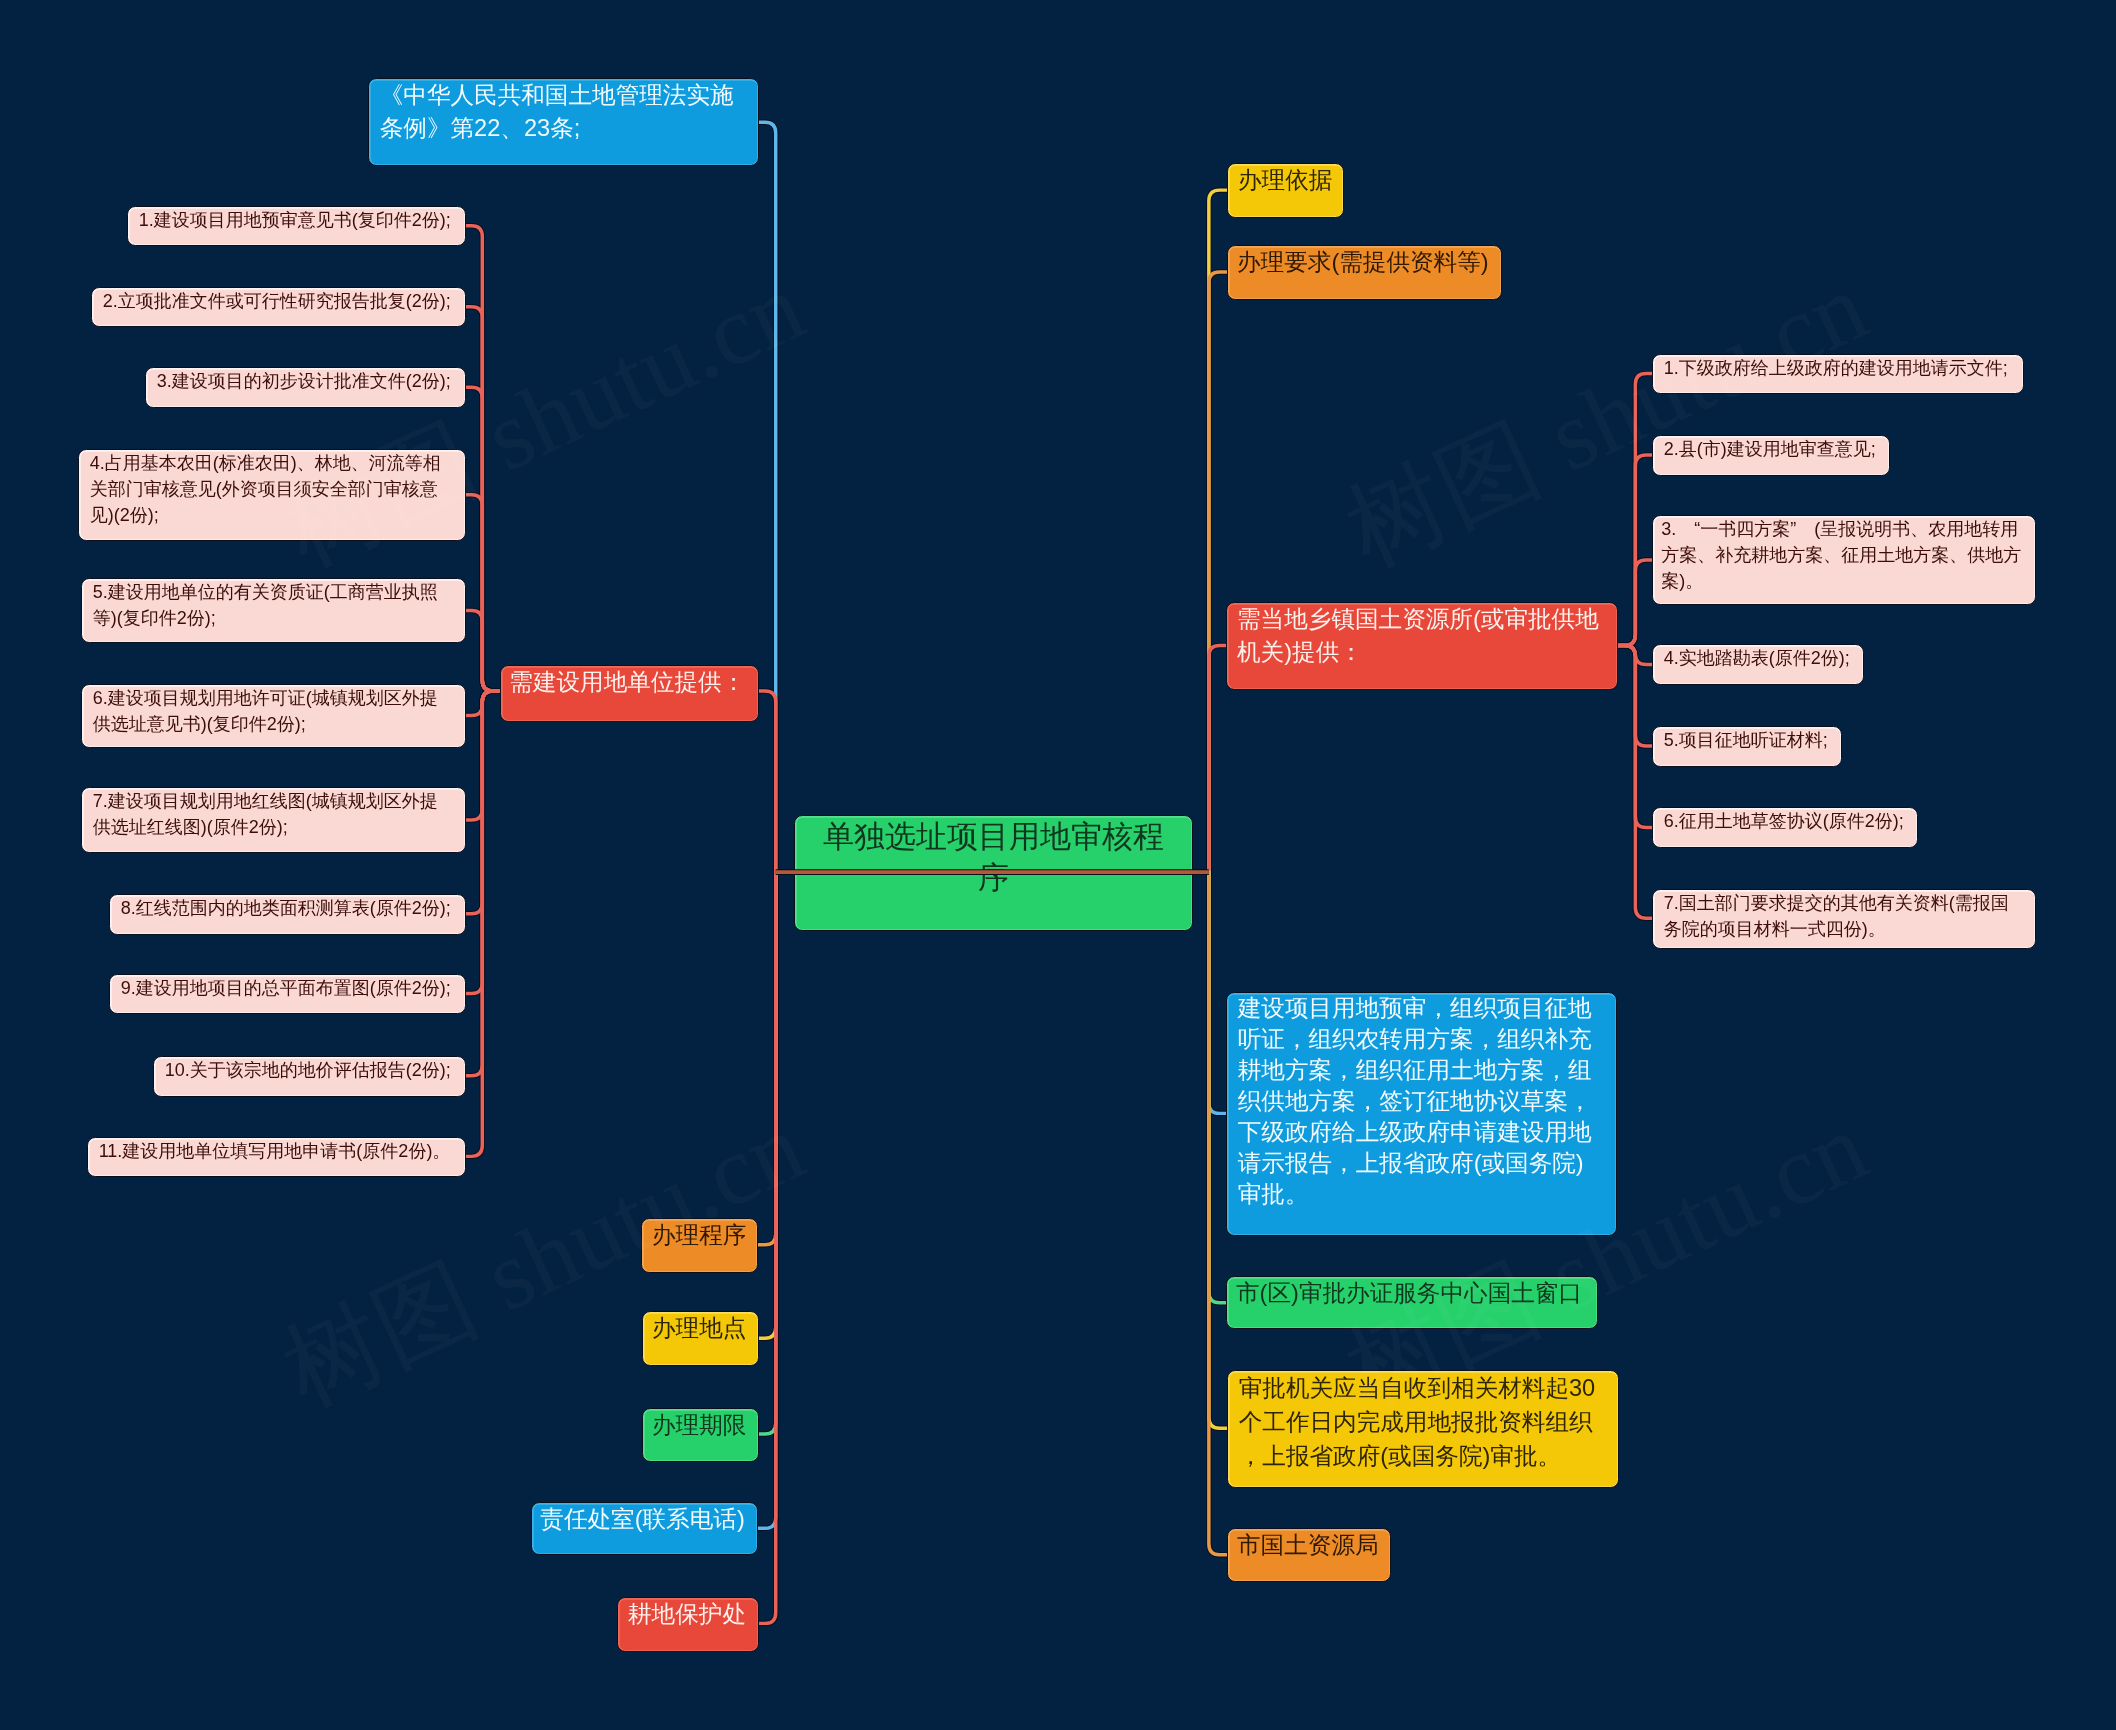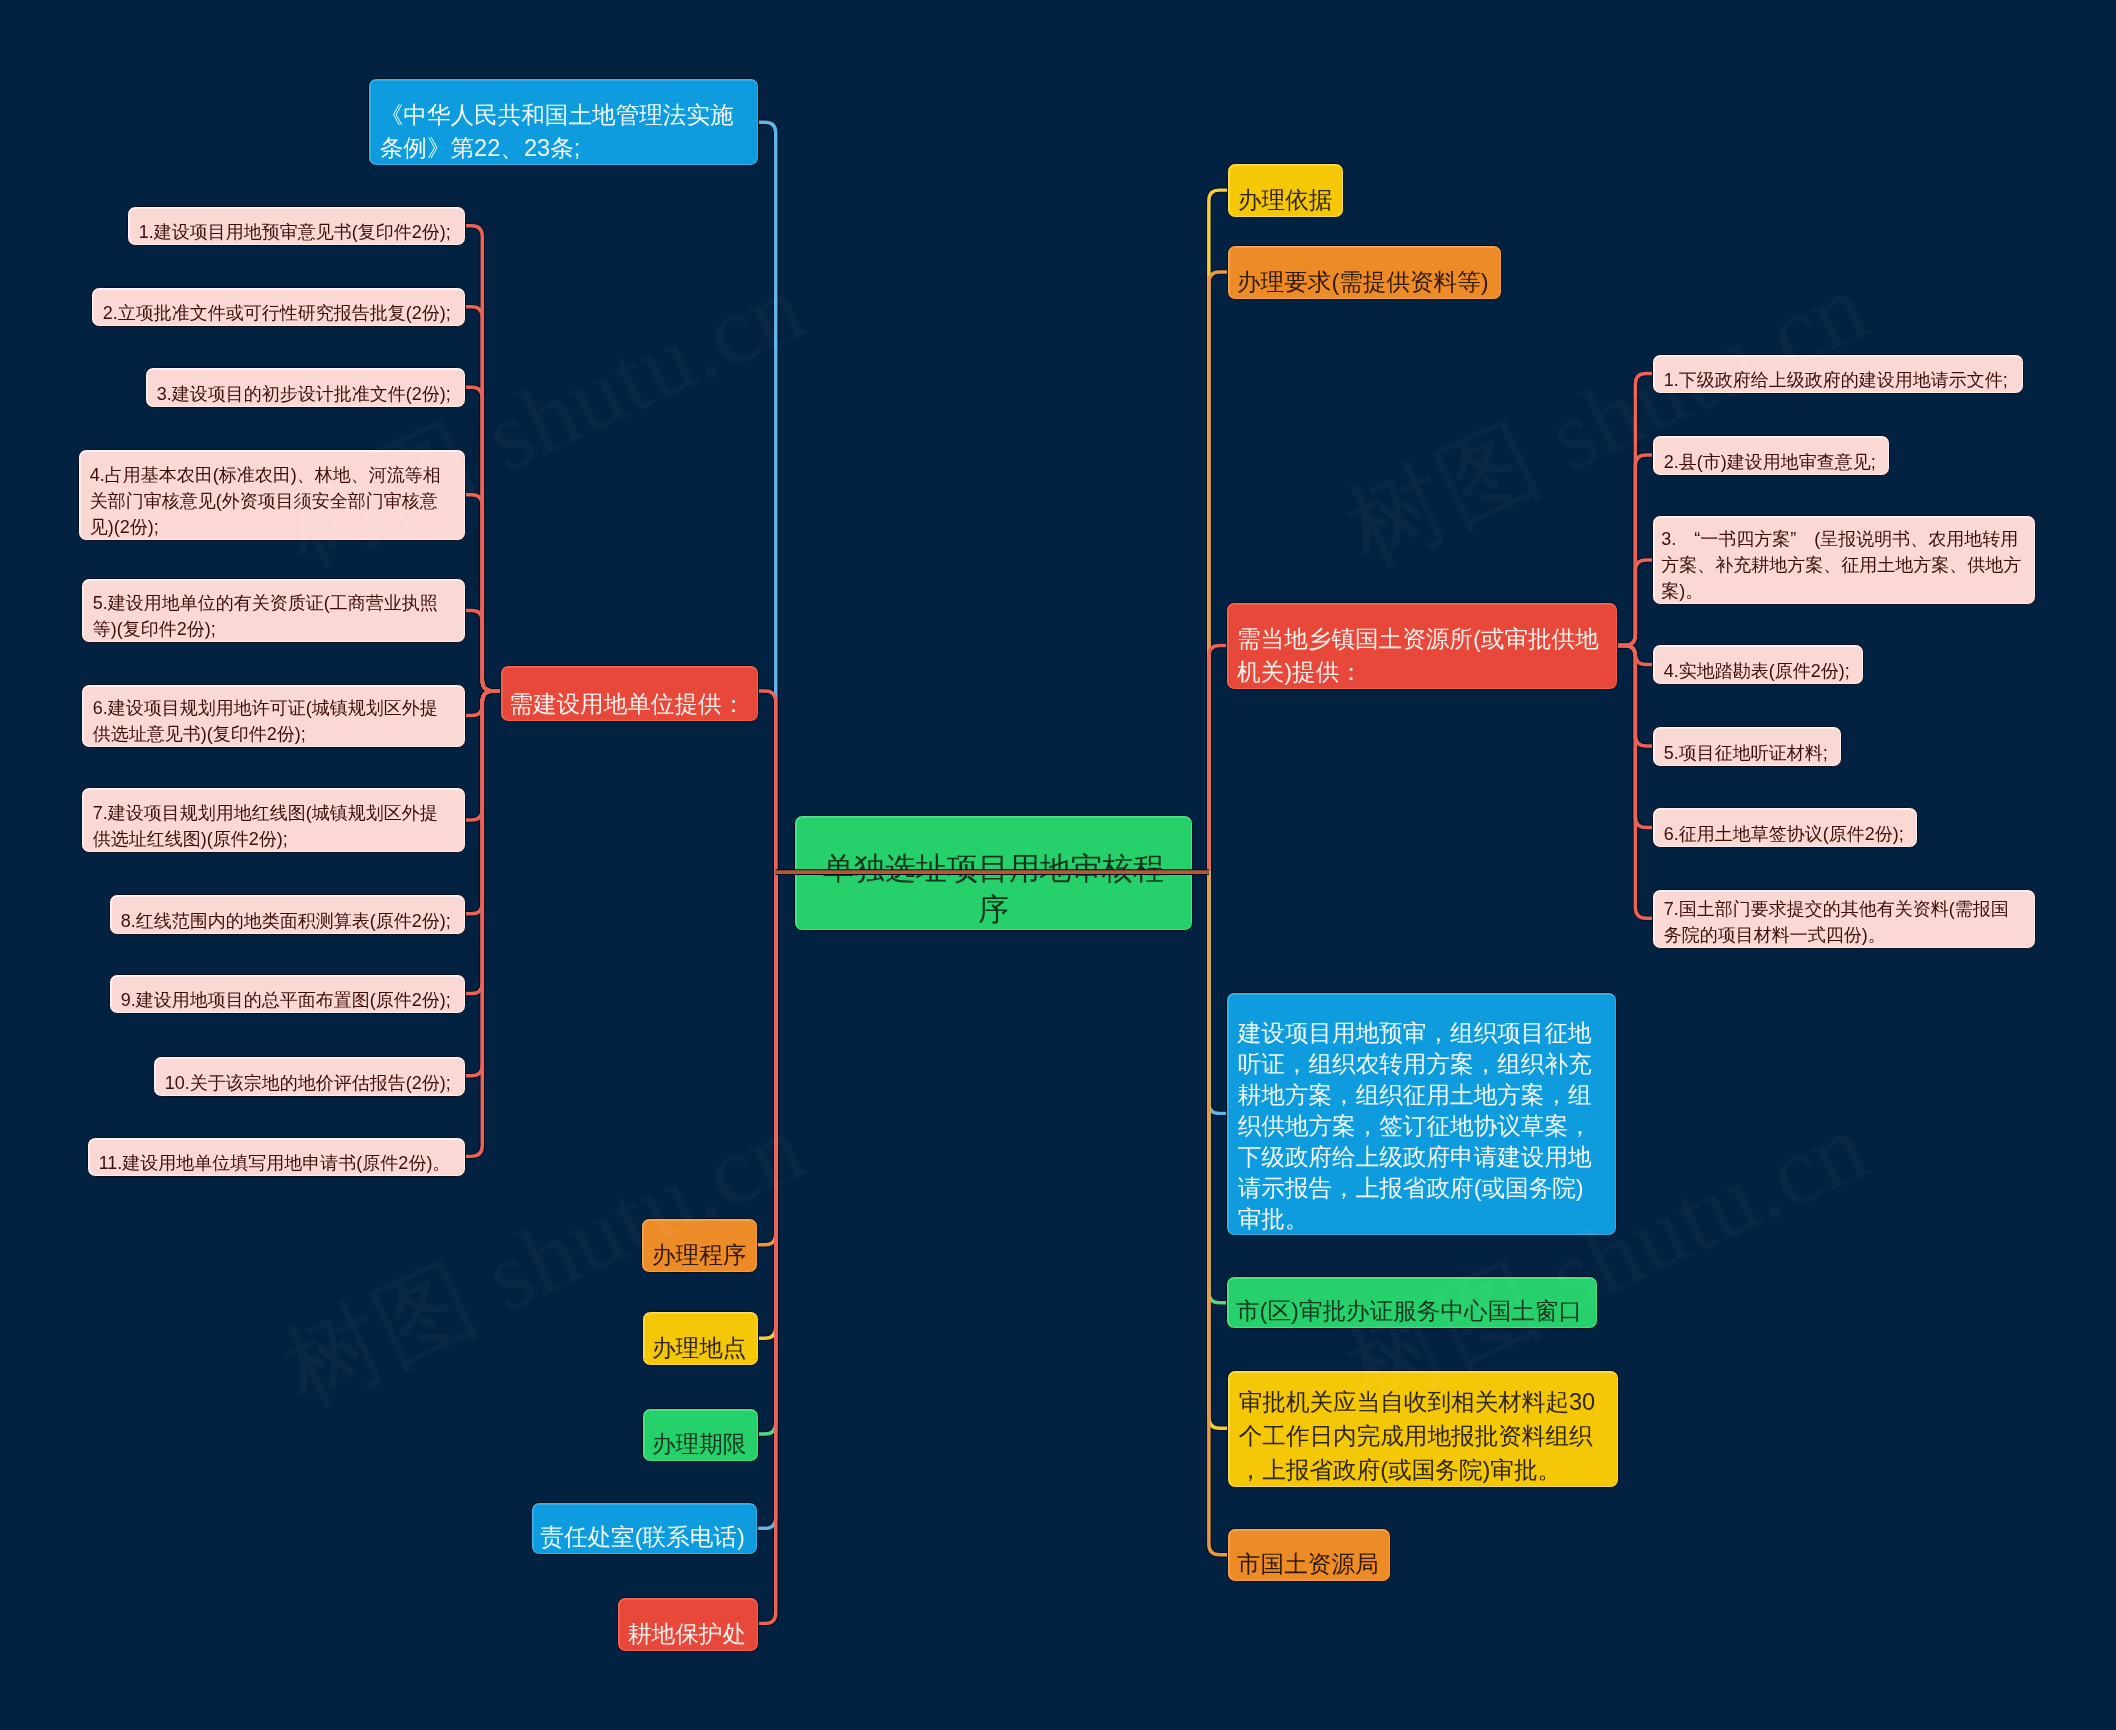--- a/index.html
+++ b/index.html
@@ -11,21 +11,21 @@
     -webkit-font-smoothing:antialiased;
   }
   #stage{position:relative;width:2116px;height:1730px;}
   #links,#links-top{position:absolute;left:0;top:0;width:2116px;height:1730px;}
   #links-top{z-index:3;}
   #wm-layer{position:absolute;left:0;top:0;width:2116px;height:1730px;overflow:hidden;z-index:5;}
   .wm{position:absolute;color:#ffffff;font-family:"Liberation Serif",serif;
       white-space:nowrap;pointer-events:none;user-select:none;letter-spacing:0.8px;
       mix-blend-mode:difference;opacity:.032;}
   .node{position:absolute;box-sizing:border-box;border-radius:8.3px;display:flex;
-        align-items:flex-end;white-space:pre-wrap;word-break:break-all;line-break:anywhere;overflow-wrap:anywhere;
+        align-items:flex-start;white-space:pre-wrap;word-break:break-all;line-break:anywhere;overflow-wrap:anywhere;
         border:1.2px solid #0a0f1e;}
   .node>span{display:block;width:100%;}
 </style>
 </head>
 <body>
 
 <div id="stage">
   <svg id="links" viewBox="0 0 2560 2093">
       <path d="M 1443 1055 L 1462.5 1055 L 1462.5 243 Q 1462.5 230 1475.5 230 L 1487 230" fill="none" stroke="#0a0f1e" stroke-width="6.6" stroke-linecap="butt" stroke-linejoin="round"></path>
       <path d="M 1443 1055 L 1462.5 1055 L 1462.5 342 Q 1462.5 329 1475.5 329 L 1487 329" fill="none" stroke="#0a0f1e" stroke-width="6.6" stroke-linecap="butt" stroke-linejoin="round"></path>

